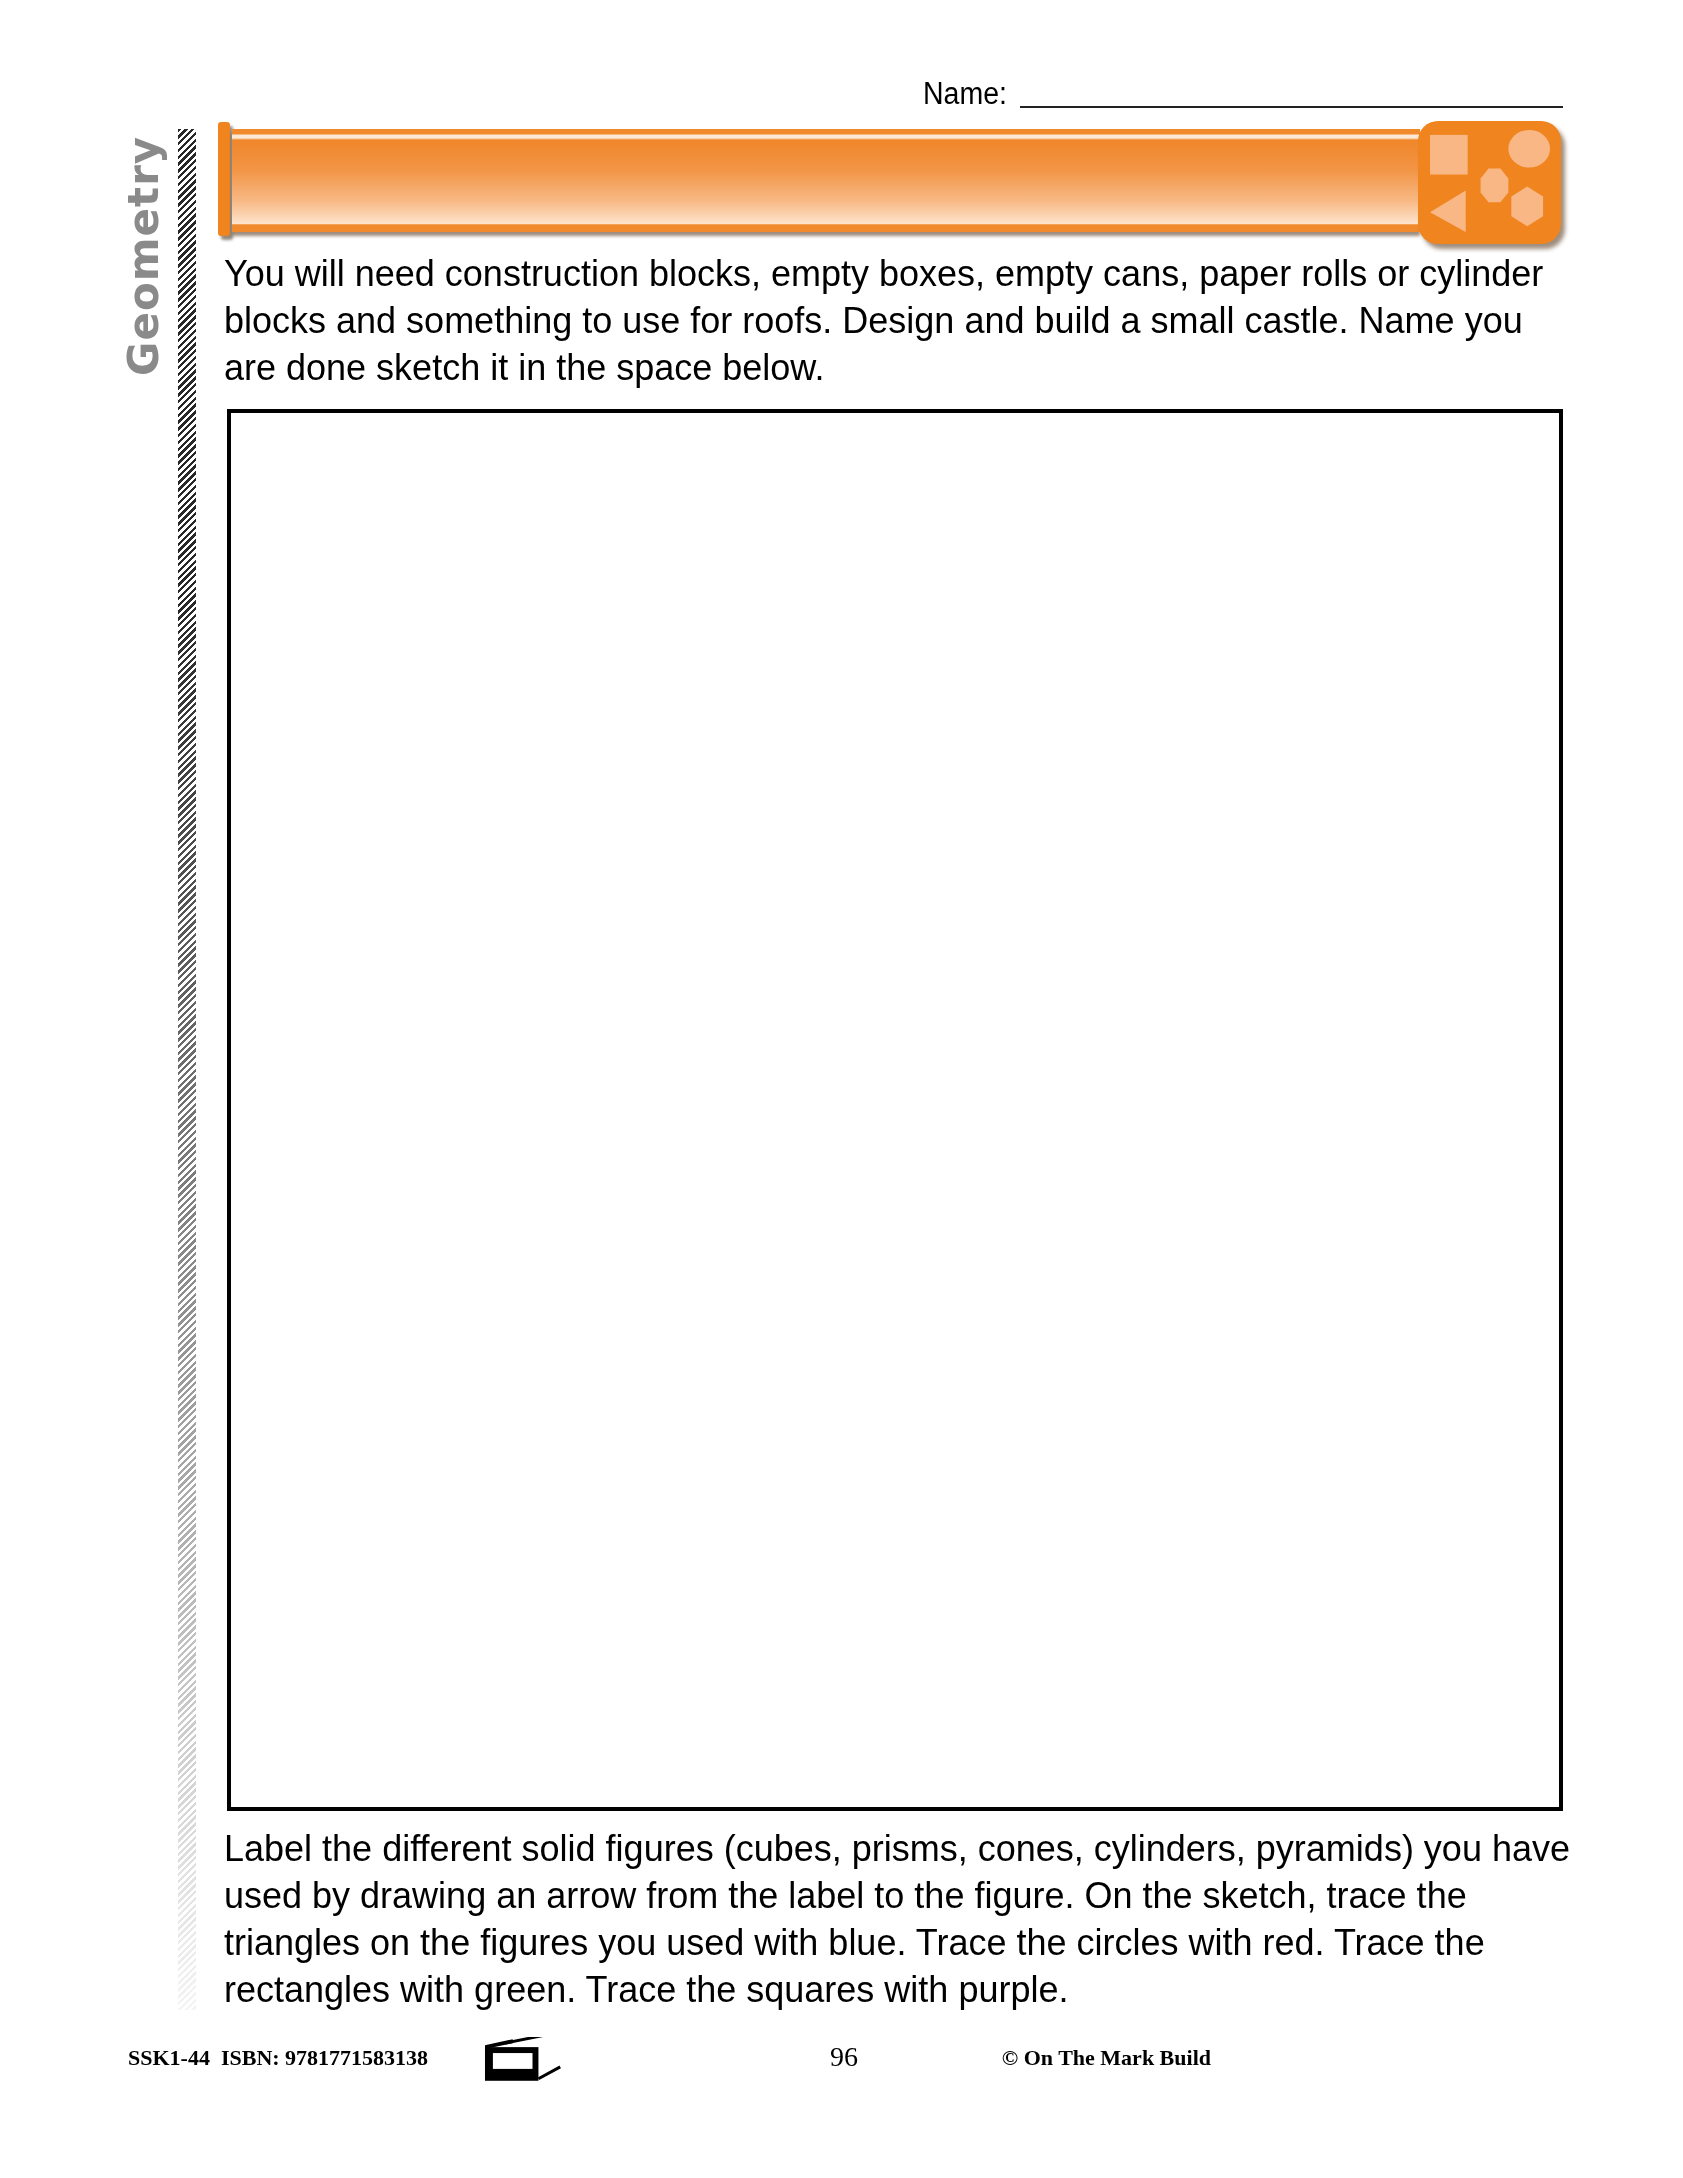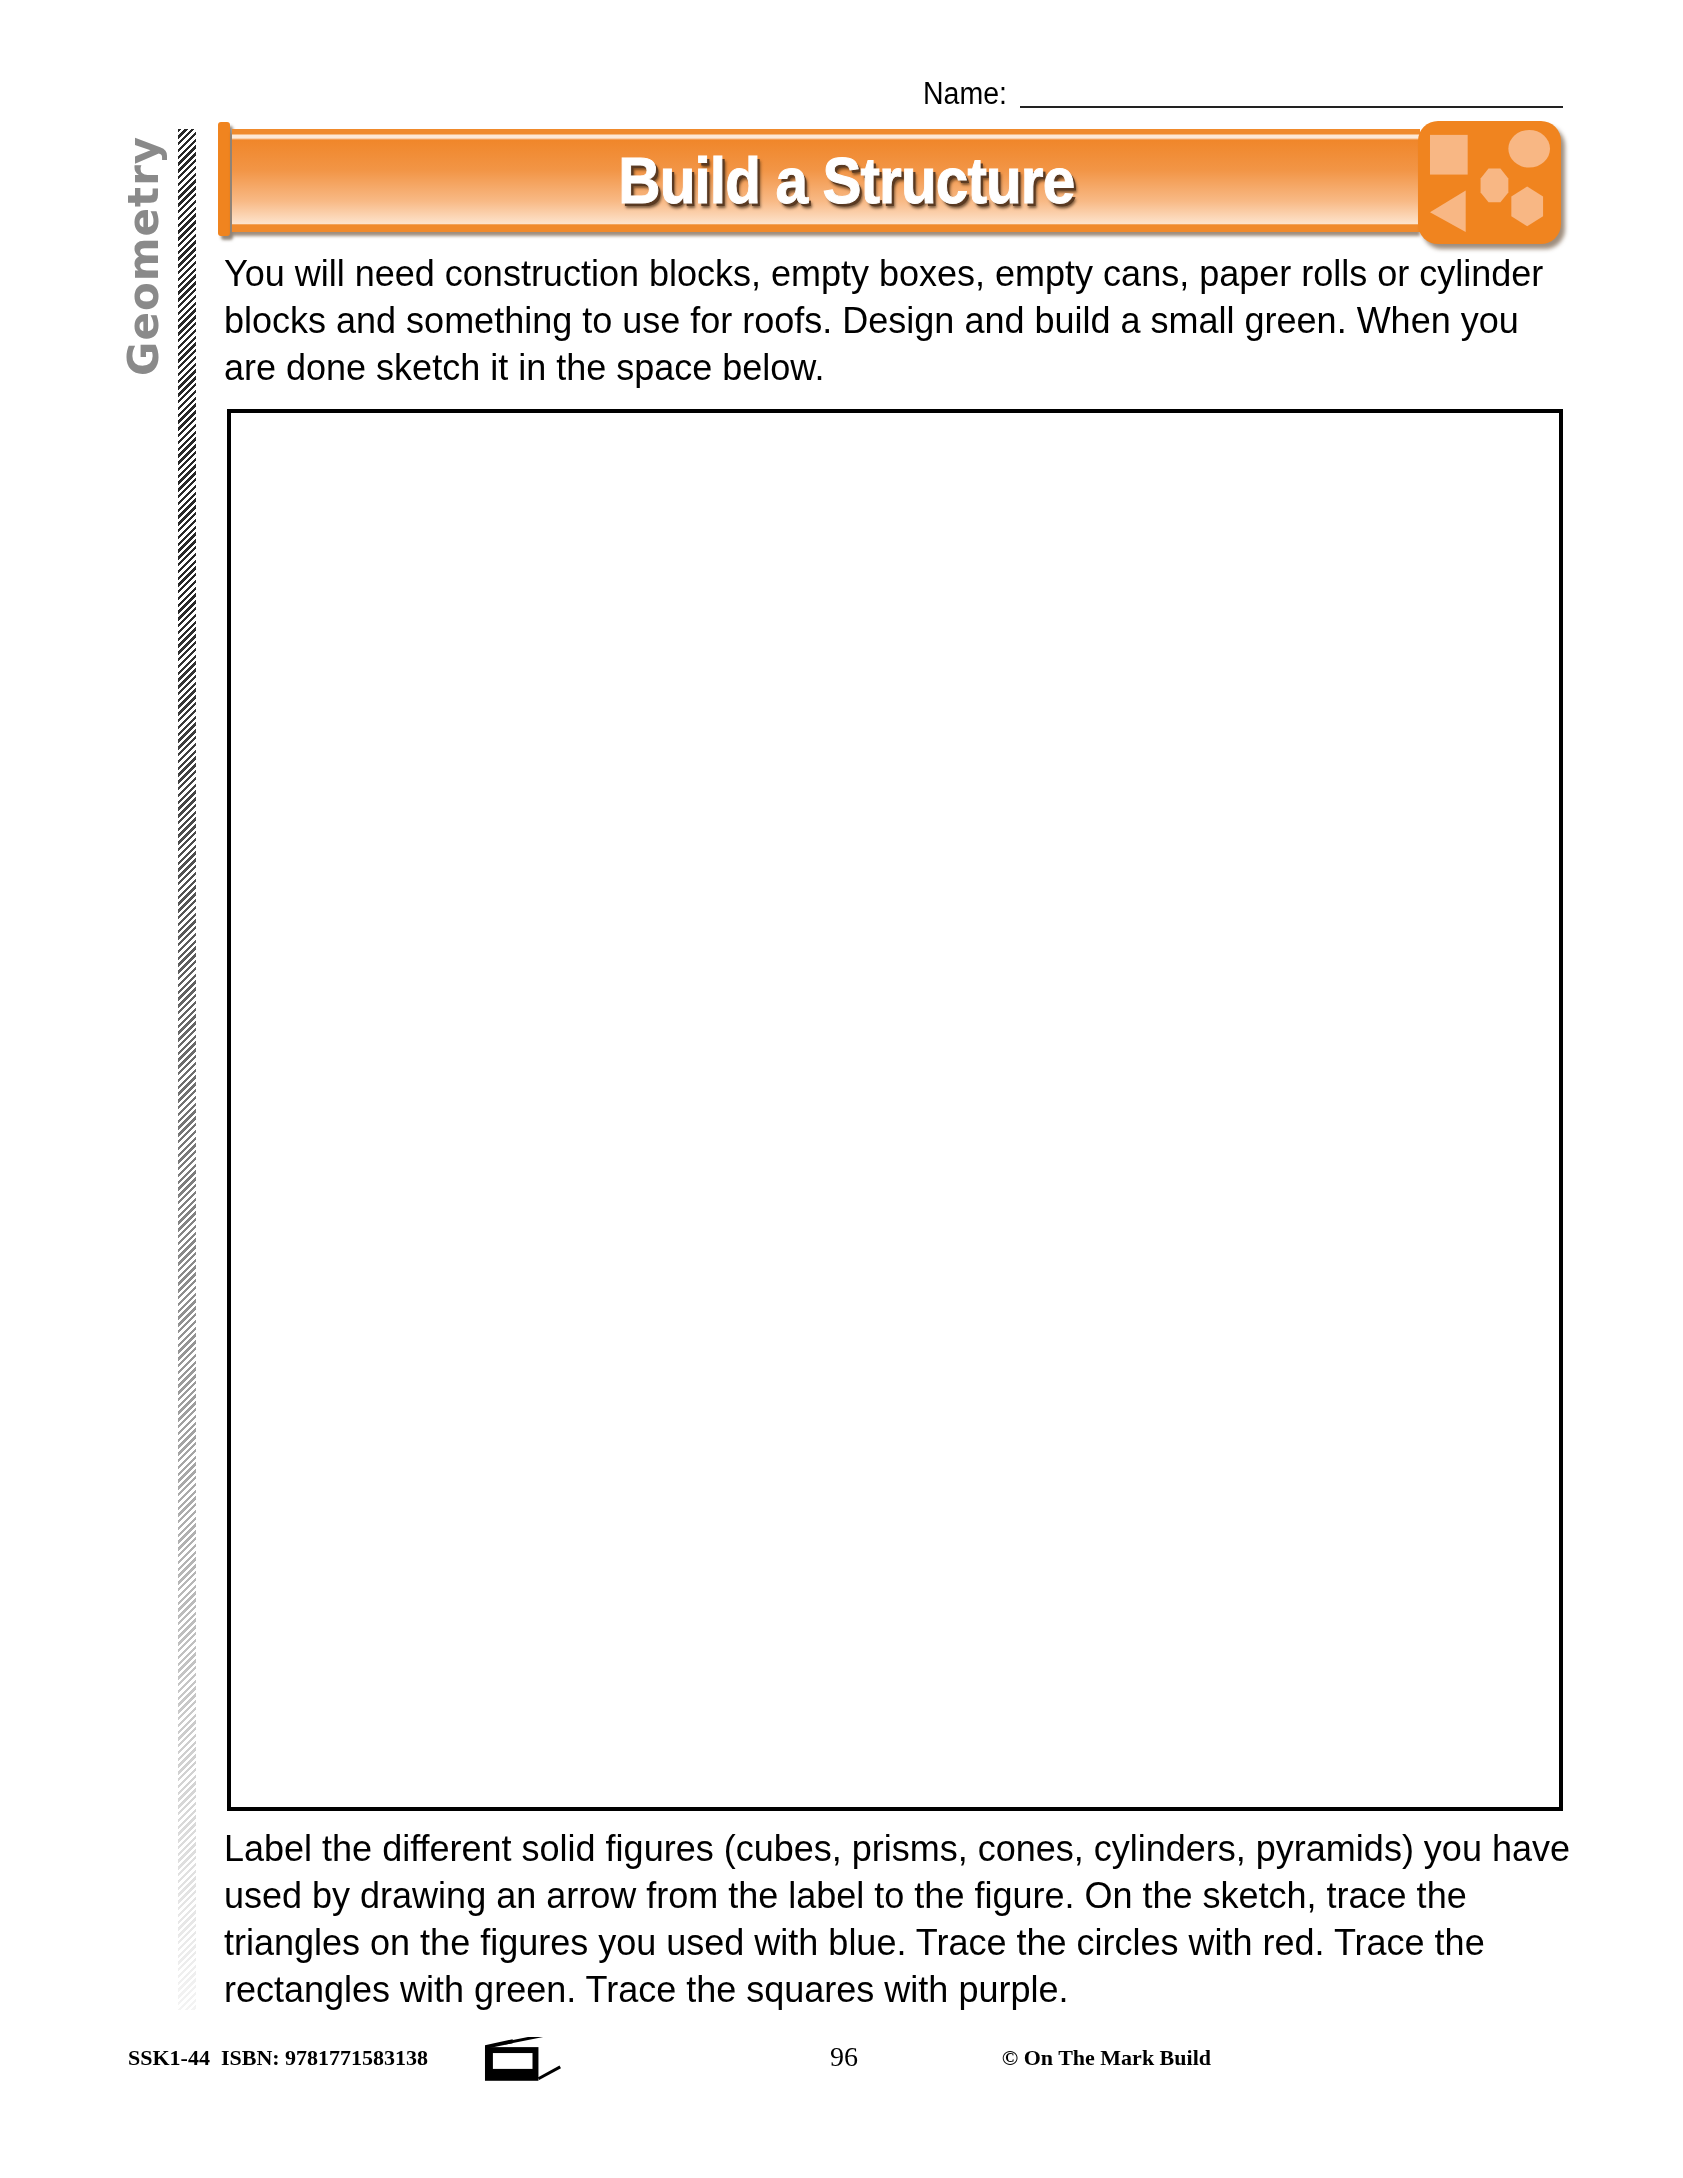--- a/index.html
+++ b/index.html
@@ -46,37 +46,34 @@
   <span class="name-label">Name:</span>
   <span class="name-line"></span>
 </div>
 
 <div class="side-stripe"></div>
 <div class="side-label">Geometry</div>
 
 <div class="banner">
   <div class="banner-cap"></div>
   <div class="banner-bar"></div>
-  <div class="banner-title">
-    <span>Build a Structure</span>
-  </div>
   <div class="shape-badge">
     <svg width="143" height="123" viewBox="0 0 144 124">
       <g fill="#f8b784">
         <rect x="12" y="14" width="38" height="40"></rect>
         <ellipse cx="112" cy="28" rx="21" ry="19"></ellipse>
         <polygon points="71,48 83,48 91,58 91,72 83,82 71,82 63,72 63,58"></polygon>
         <polygon points="48,70 48,112 12,92"></polygon>
         <polygon points="110,66 126,76 126,96 110,106 94,96 94,76"></polygon>
       </g>
     </svg>
   </div>
 </div>
 
-<p class="intro" style="margin:0;">You will need construction blocks, empty boxes, empty cans, paper rolls or cylinder blocks and something to use for roofs. Design and build a small green. When you are done sketch it in the space below.</p>
+<p class="intro" style="margin:0;">You will need construction blocks, empty boxes, empty cans, paper rolls or cylinder blocks and something to use for roofs. Design and build a small castle. Name you are done sketch it in the space below.</p>
 
 <div class="sketch-box"></div>
 
 <p class="outro" style="margin:0;">Label the different solid figures (cubes, prisms, cones, cylinders, pyramids) you have used by drawing an arrow from the label to the figure. On the sketch, trace the triangles on the figures you used with blue. Trace the circles with red. Trace the rectangles with green. Trace the squares with purple.</p>
 
 <div class="footer">
   <span class="footer-left" style="white-space:pre;">SSK1-44  ISBN: 9781771583138</span>
   <svg class="copier-icon" viewBox="0 0 100 44">
     <polygon points="2,8 30,2 30,6 2,12" fill="#000"></polygon>
     <line x1="22" y1="6" x2="62" y2="-2" stroke="#000" stroke-width="3"></line>

